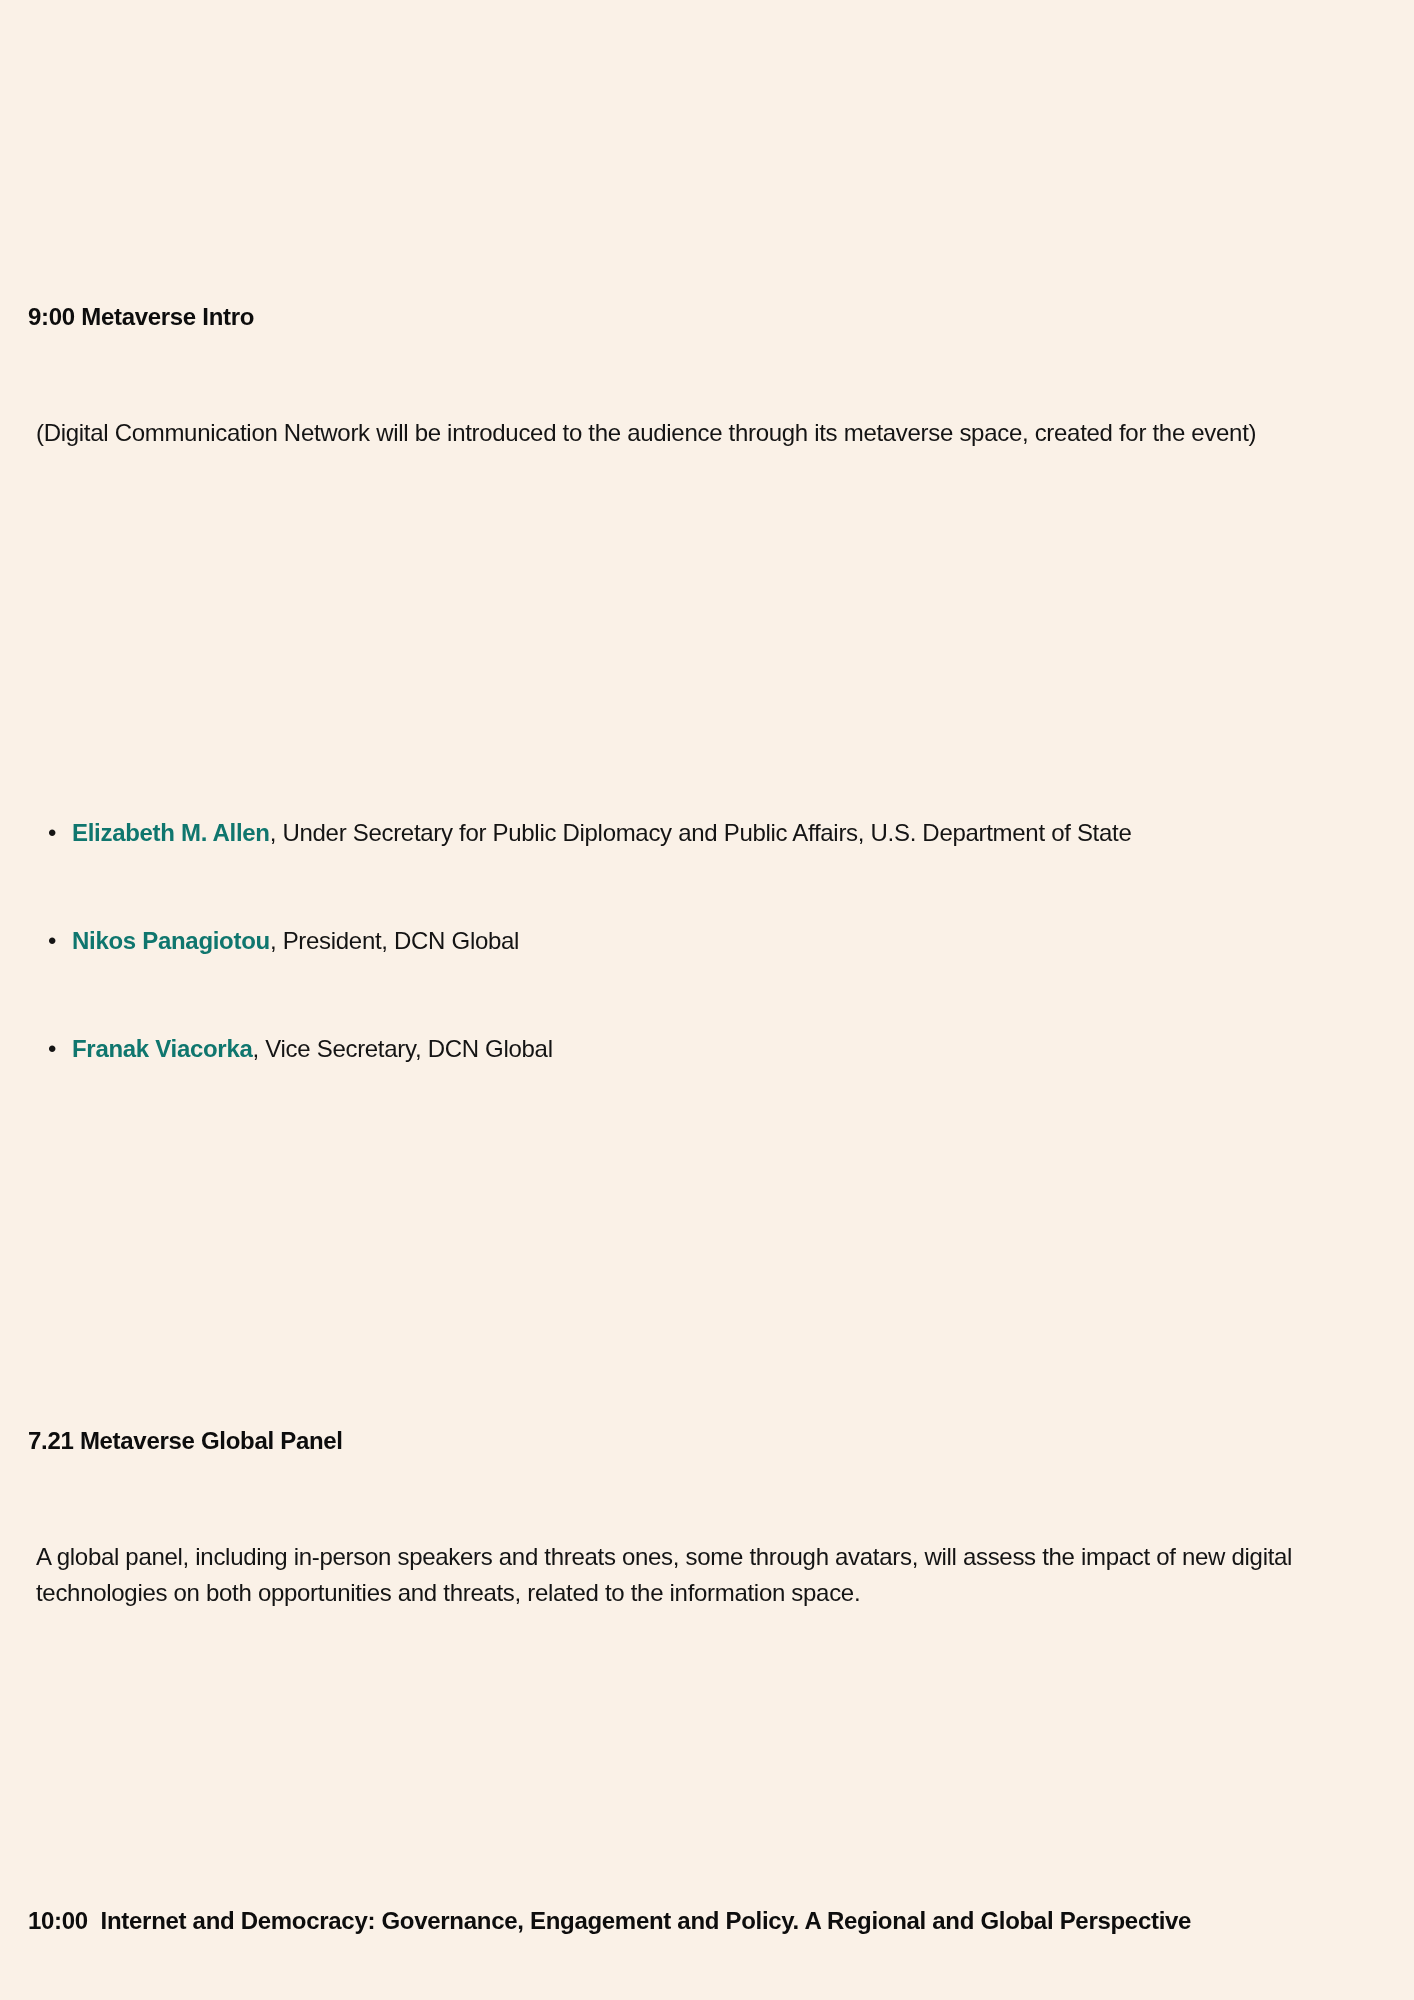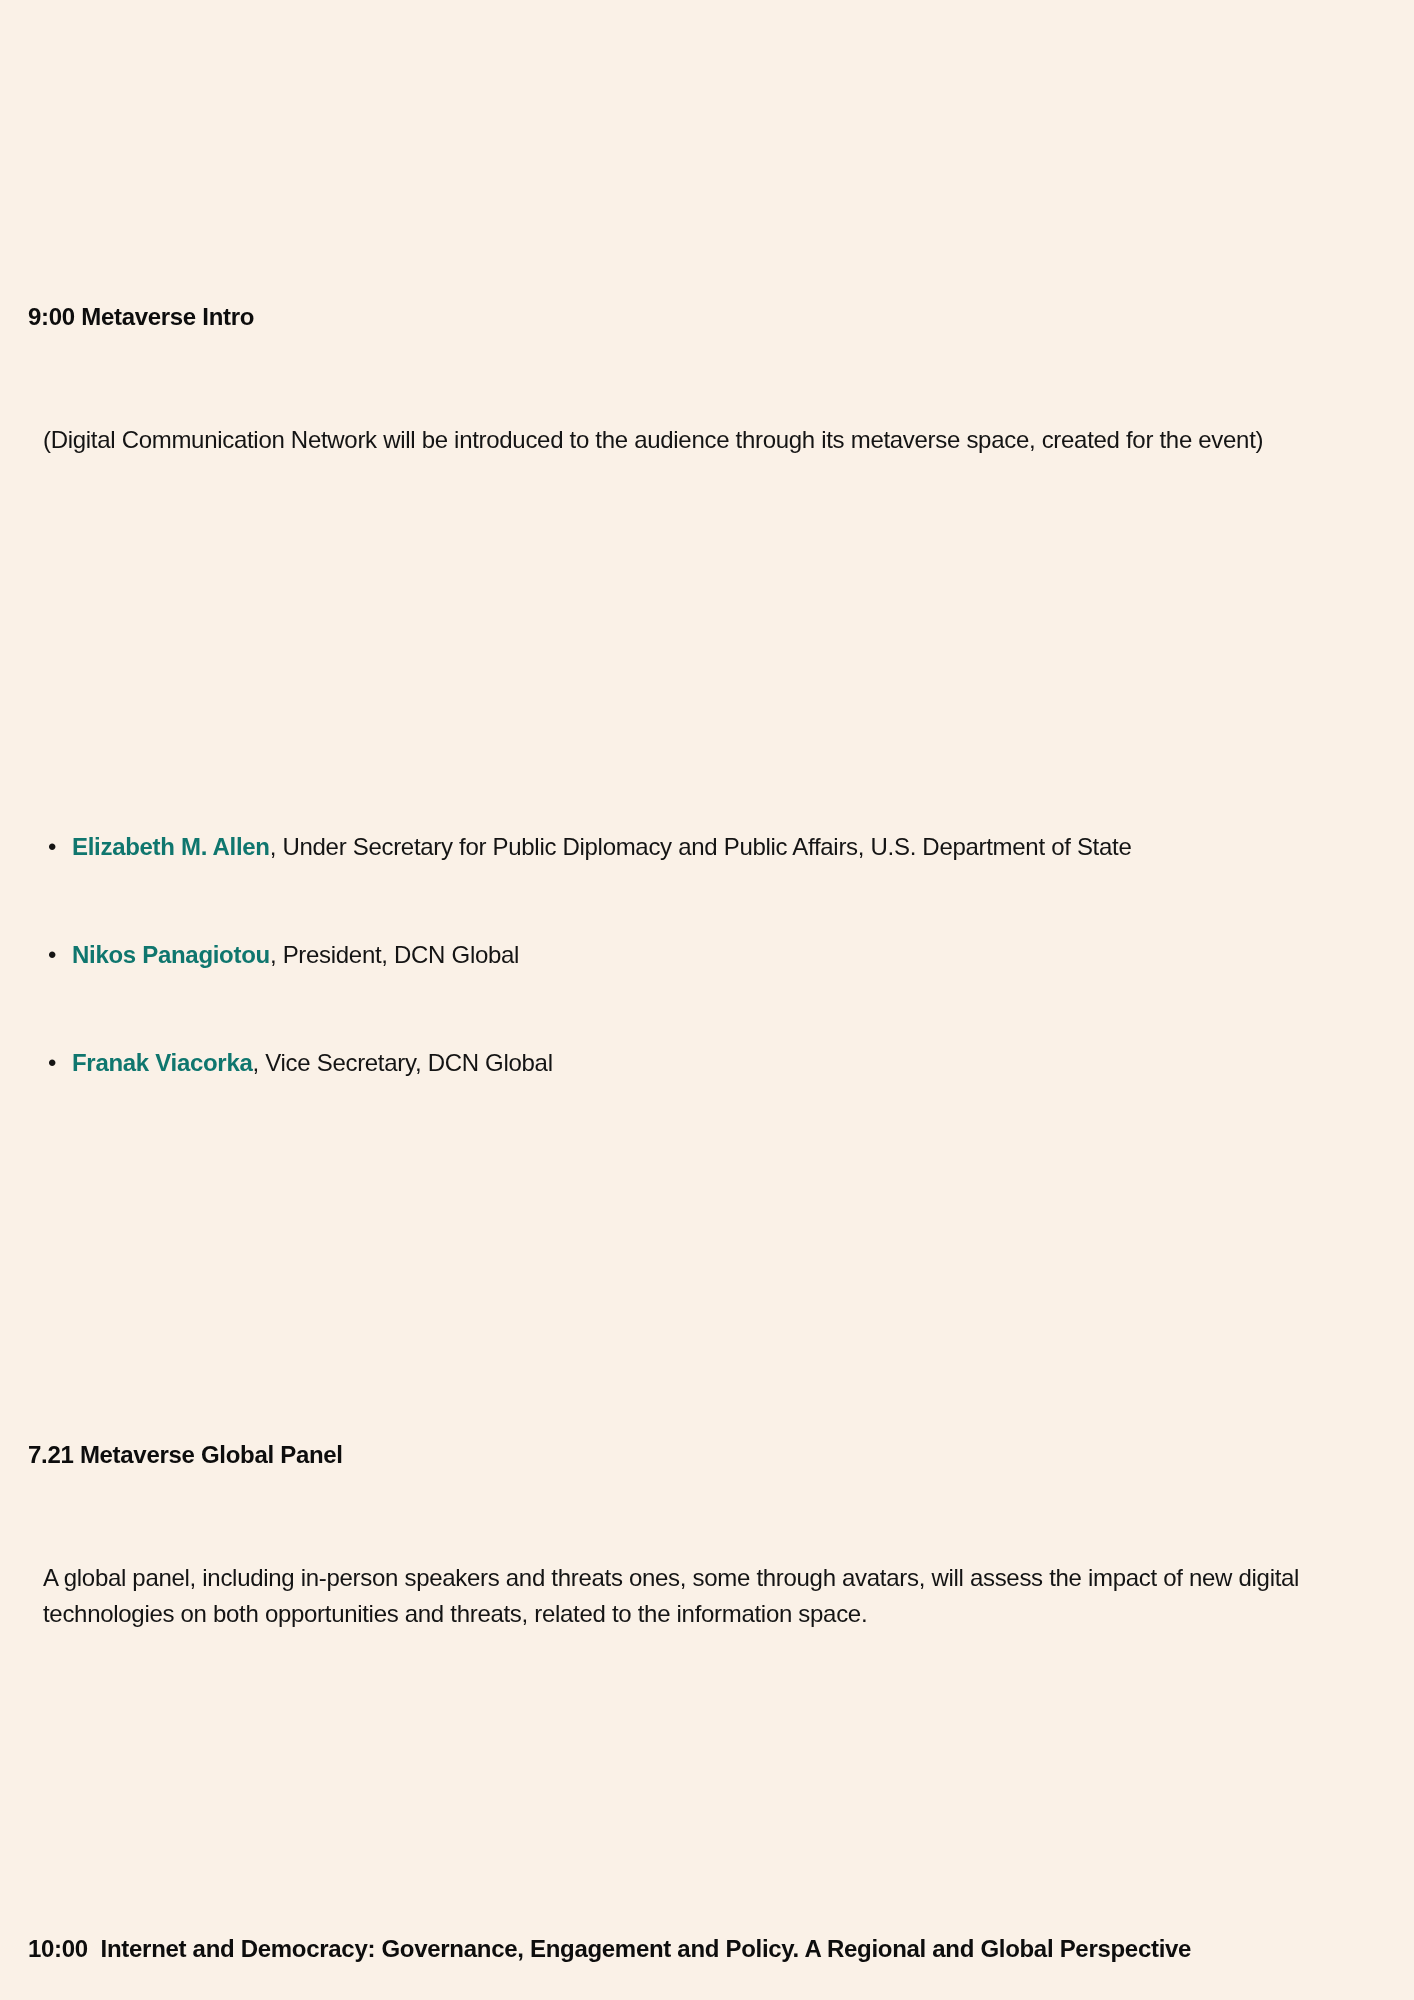--- a/index.html
+++ b/index.html
@@ -16,21 +16,21 @@
   }
   .doc {
     padding: 119px 24px 0 28px;
     white-space: pre-wrap;
   }
   .block { margin: 0 0 32px 0; }
   .h {
     font-weight: 700;
     color: #0d0d0d;
   }
-  .p { margin: 15px; }
+  .p { margin: 8px; }
   ul.list {
     margin: 0;
     padding: 0;
     list-style: none;
   }
   li.item {
     position: relative;
     padding-left: 44px;
   }
   li.item .dot {

